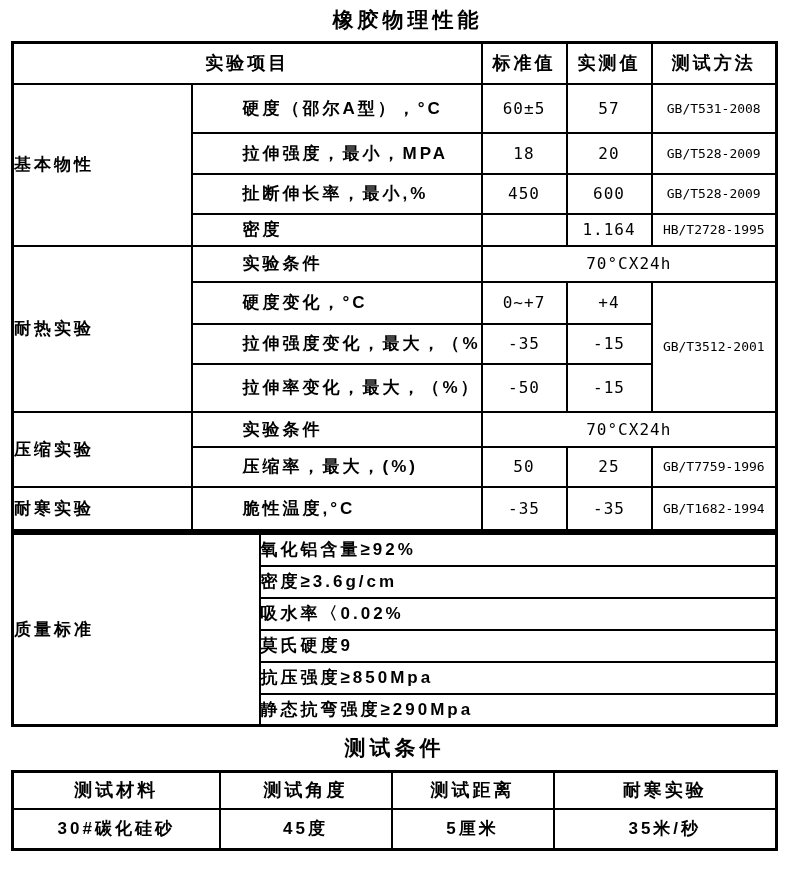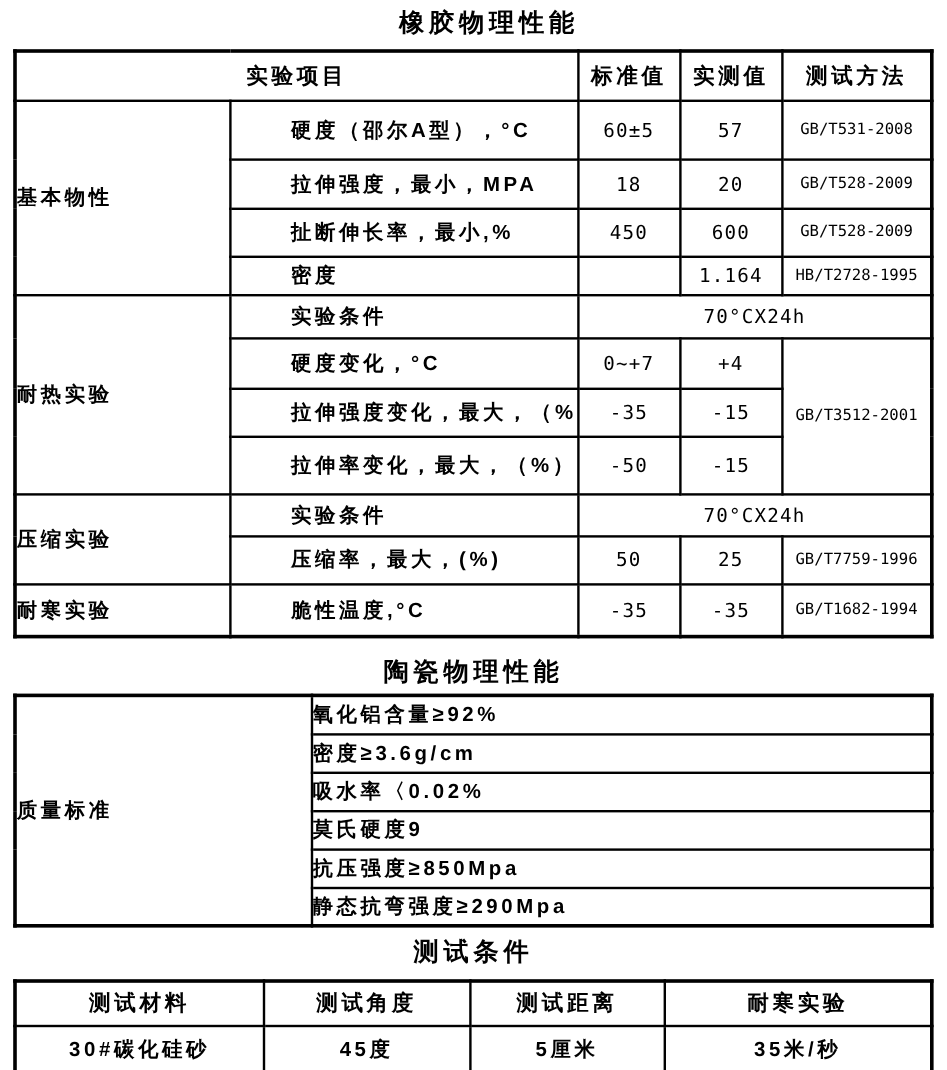--- a/index.html
+++ b/index.html
@@ -145,21 +145,20 @@
       <tr style="height:44px">
         <td class="cat">耐寒实验</td>
         <td class="item">脆性温度,°C</td>
         <td class="val">-35</td>
         <td class="val">-35</td>
         <td class="method">GB/T1682-1994</td>
       </tr>
     </tbody>
   </table>
 
-  <div class="doc-title t2">陶瓷物理性能</div>
 
   <table class="tbl">
     <colgroup>
       <col style="width:247px">
         <col style="width:517px">
     </colgroup>
     <tbody>
       <tr style="height:32px">
         <td class="cat" rowspan="6">质量标准</td>
         <td class="spec">氧化铝含量≥92%</td>

